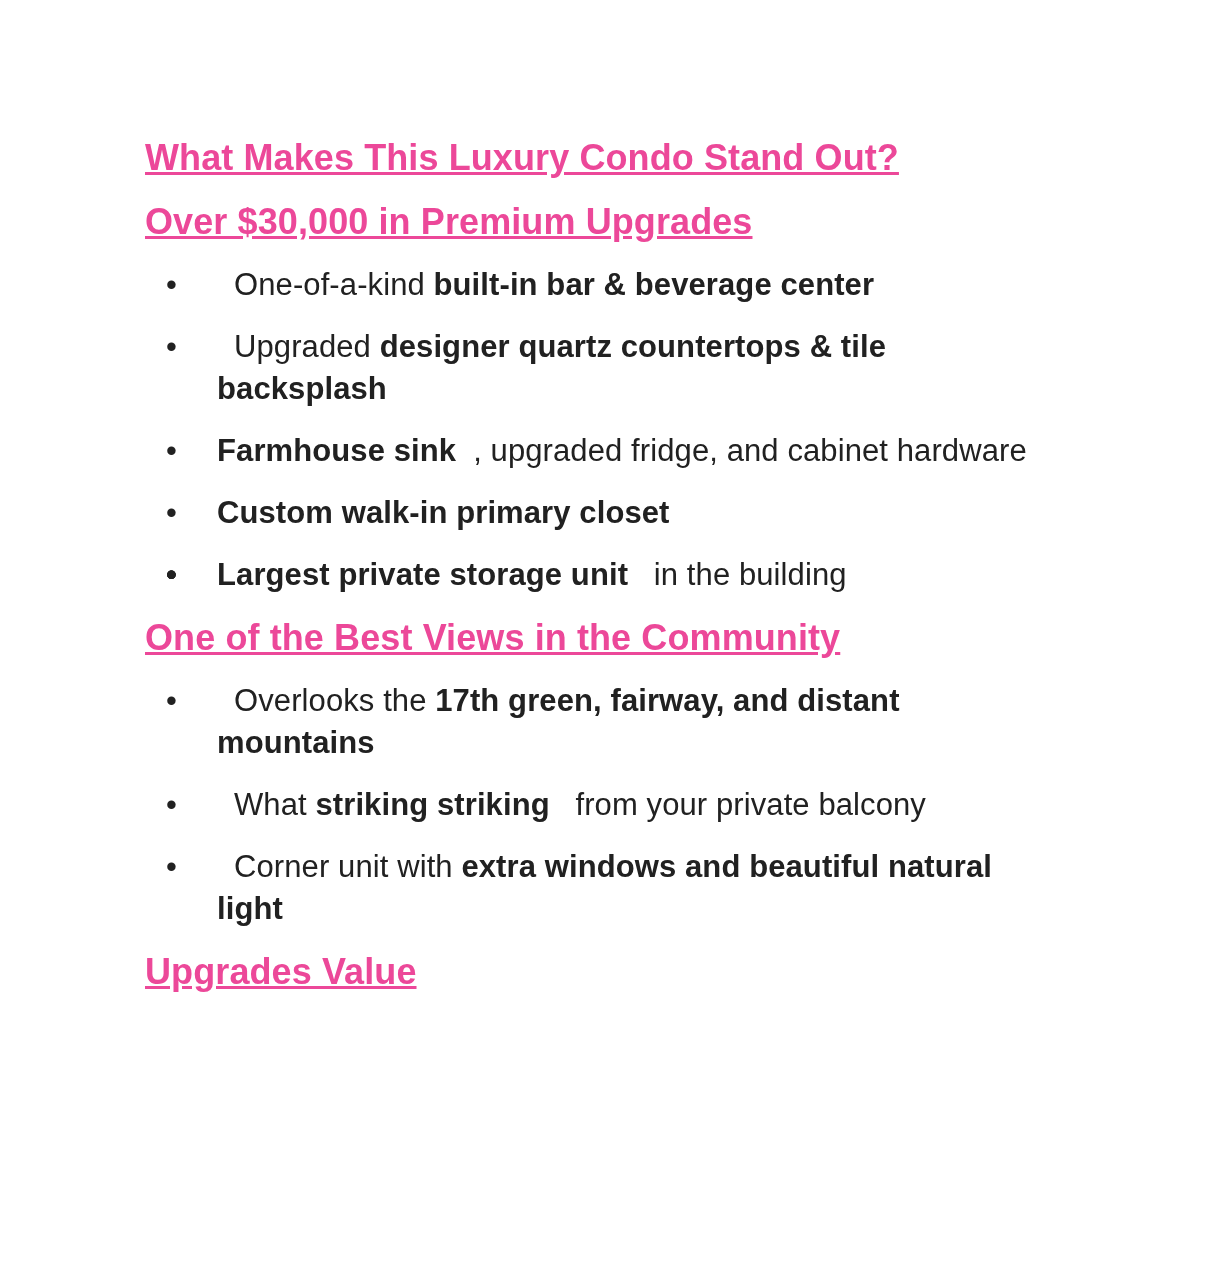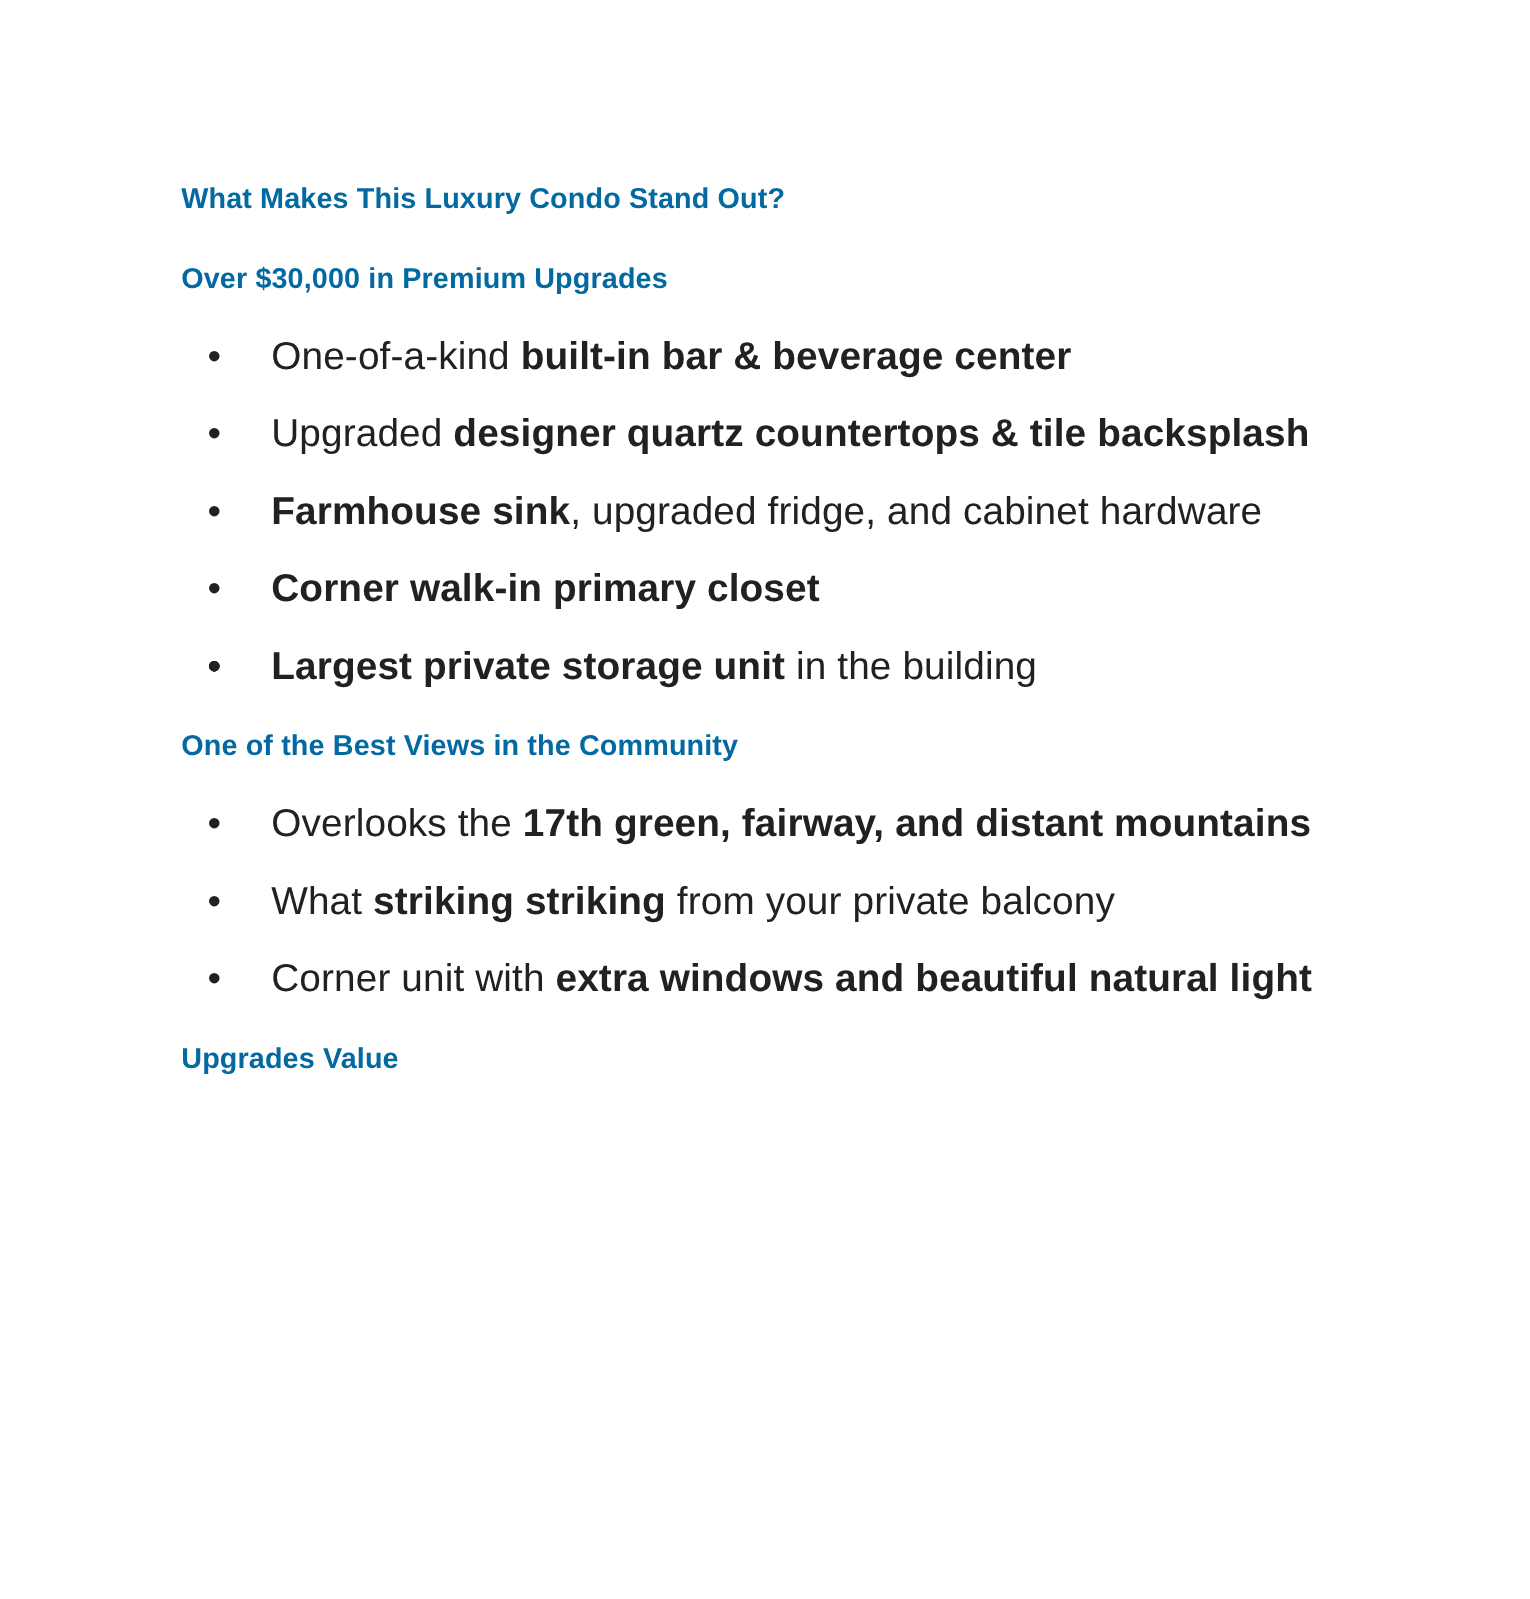--- a/index.html
+++ b/index.html
@@ -11,27 +11,28 @@
     font-family: "Liberation Sans", "DejaVu Sans", sans-serif;
   }
   .page {
     width: 1224px;
     height: 1279px;
     background: #ffffff;
     padding: 136px 0 0 145px;
     color: #212121;
   }
   .doc-heading {
-    font-size: 23px;
+    font-size: 36px;
     font-weight: 700;
     line-height: 44px;
-    color: #0369a1;
+    color: #ec4899;
     margin-bottom: 20px;
     letter-spacing: 0.1px;
     white-space: nowrap;
+    text-decoration: underline;
   }
   ul.doc-list {
     list-style: none;
     width: 912px;
     margin: 0 0 0 0;
   }
   ul.doc-list li {
     position: relative;
     padding-left: 72px;
     font-size: 31px;
@@ -43,34 +44,34 @@
   }
   ul.doc-list li .bullet-marker {
     position: absolute;
     left: 21px;
     top: 0;
     font-size: 31px;
     line-height: 42px;
     color: #212121;
   }
   .seg-bold { font-weight: 700; }
-  .seg-regular { font-weight: 400; }
+  .seg-regular { font-weight: 400; margin-left: 17px; }
 </style>
 </head>
 <body>
 
 <div class="page">
   <div class="doc-heading">What Makes This Luxury Condo Stand Out?</div>
   <div id="sections">
       <div class="doc-heading">Over $30,000 in Premium Upgrades</div>
       <ul class="doc-list">
         <li><span class="bullet-marker">•</span><span class="seg-regular">One-of-a-kind </span><span class="seg-bold">built-in bar &amp; beverage center</span></li>
         <li><span class="bullet-marker">•</span><span class="seg-regular">Upgraded </span><span class="seg-bold">designer quartz countertops &amp; tile backsplash</span></li>
         <li><span class="bullet-marker">•</span><span class="seg-bold">Farmhouse sink</span><span class="seg-regular">, upgraded fridge, and cabinet hardware</span></li>
-        <li><span class="bullet-marker">•</span><span class="seg-bold">Corner walk-in primary closet</span></li>
+        <li><span class="bullet-marker">•</span><span class="seg-bold">Custom walk-in primary closet</span></li>
         <li><span class="bullet-marker">•</span></li>
         <li><span class="bullet-marker">•</span></li>
         <li><span class="bullet-marker">•</span></li>
         <li><span class="bullet-marker">•</span><span class="seg-bold">Largest private storage unit</span><span class="seg-regular"> in the building</span></li>
       </ul>
       <div class="doc-heading">One of the Best Views in the Community</div>
       <ul class="doc-list">
         <li><span class="bullet-marker">•</span><span class="seg-regular">Overlooks the </span><span class="seg-bold">17th green, fairway, and distant mountains</span></li>
         <li><span class="bullet-marker">•</span><span class="seg-regular">What </span><span class="seg-bold">striking striking</span><span class="seg-regular"> from your private balcony</span></li>
         <li><span class="bullet-marker">•</span><span class="seg-regular">Corner unit with </span><span class="seg-bold">extra windows and beautiful natural light</span></li>

